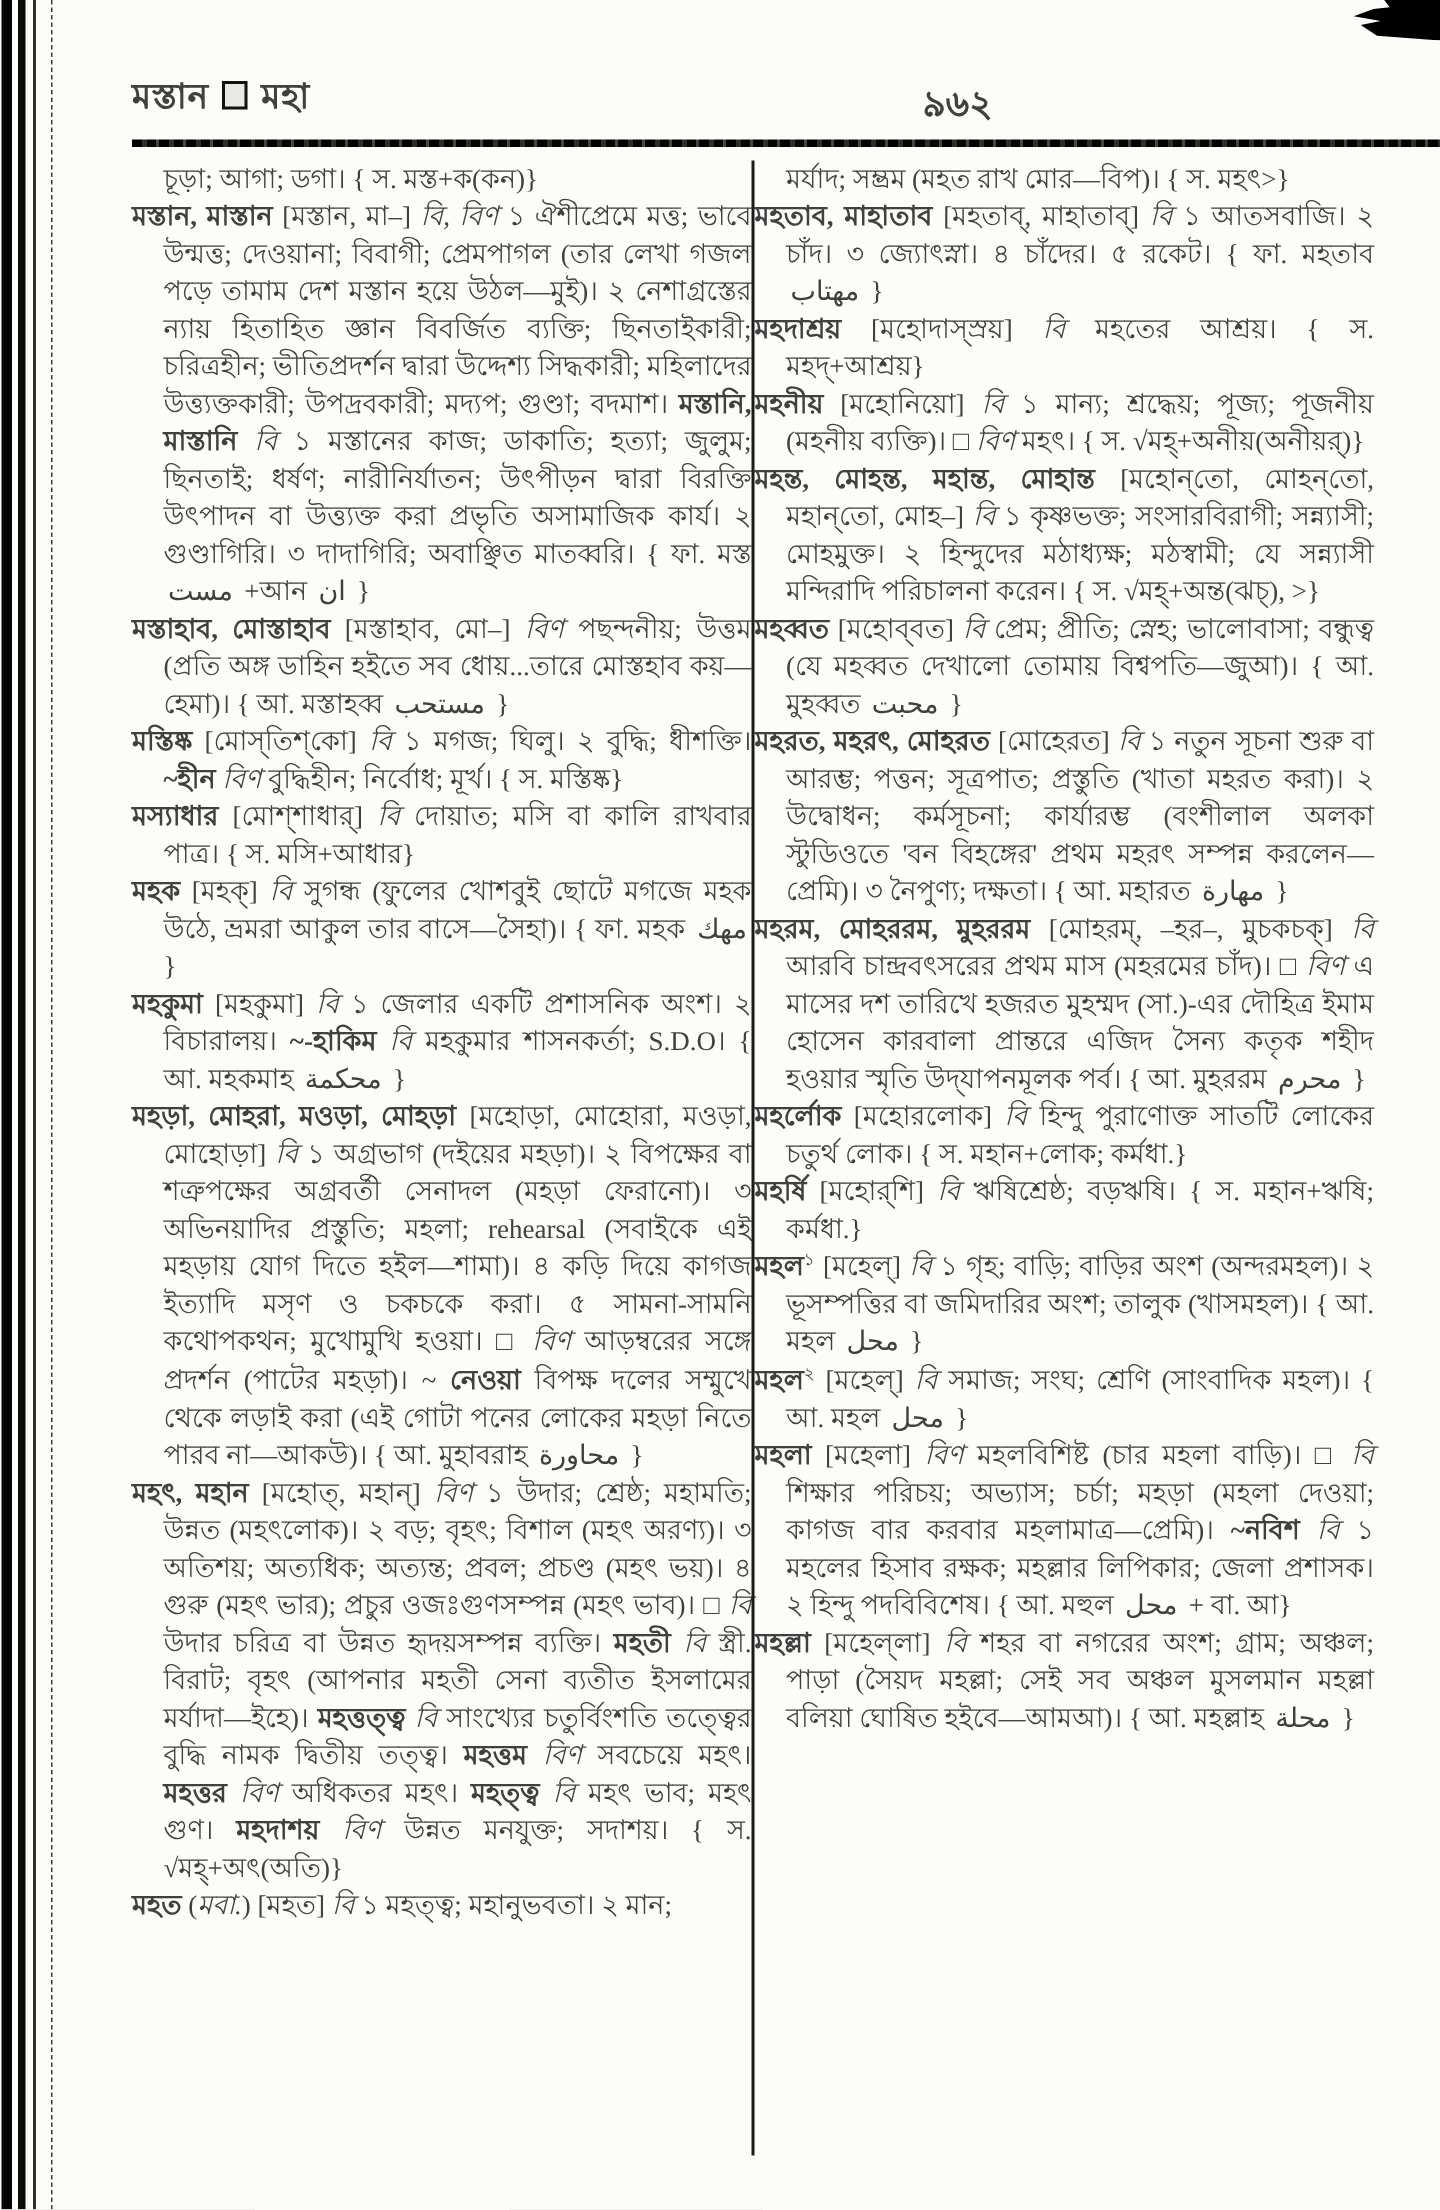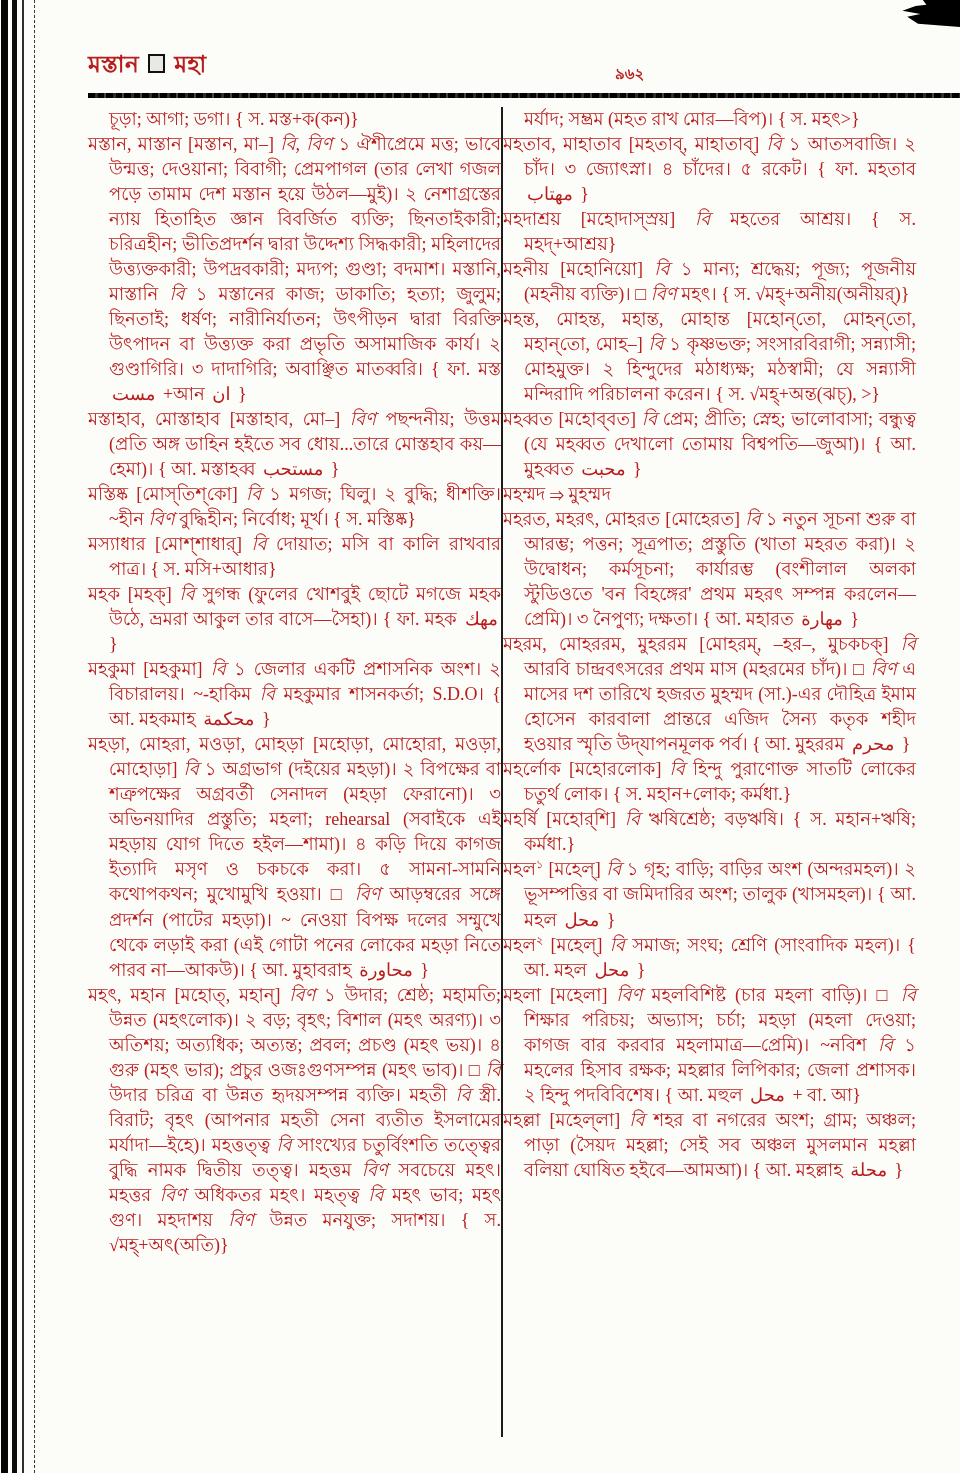--- a/index.html
+++ b/index.html
@@ -3,57 +3,57 @@
 <meta charset="utf-8">
 <style>
   html,body{margin:0;padding:0;background:#e8e8e4;}
   .page{
     position:relative;
     width:960px;height:1473px;
     margin:0 auto;
     background:#fcfcf9;
     overflow:hidden;
     font-family:"Liberation Serif", serif;
-    color:#b91c1c;
+    color:#404040;
   }
   
   .binding{position:absolute;left:0;top:0;width:42px;height:100%;}
   .binding .l1{position:absolute;left:1px;top:0;width:7px;height:100%;background:#050505;}
   .binding .l2{position:absolute;left:12px;top:0;width:5px;height:100%;background:#0b0b0b;}
   .binding .l3{position:absolute;left:22px;top:0;width:2px;height:100%;background:#2e2e2e;}
   .binding .l4{position:absolute;left:34px;top:0;width:0;height:100%;border-left:1px dashed #3a3a3a;}
   
   .blob{
     position:absolute;right:0;top:0;width:60px;height:27px;background:#000;
     clip-path:polygon(100% 0,100% 100%,30% 88%,12% 62%,34% 52%,4% 40%,26% 22%,44% 18%,38% 0);
   }
   .content{position:absolute;left:0;top:0;right:0;padding:46px 44px 0 88px;}
   .header{position:relative;height:38px;}
   .guide{font-weight:bold;font-size:23px;letter-spacing:.5px;}
   .guide .sq{
     display:inline-block;width:13px;height:15px;margin:0 9px;
     border:2px solid #111;background:#e9e9e4;vertical-align:-1px;
   }
-  .pagenum{position:absolute;left:527px;top:16px;font-size:15px;font-weight:600;}
+  .pagenum{position:absolute;left:527px;top:4px;font-size:24px;font-weight:600;}
   .rule{
     height:5px;margin-top:9px;margin-right:-44px;
     background:repeating-linear-gradient(90deg,#000 0 7px,#2e2e2e 7px 10px,#050505 10px 16px,#454545 16px 18px);
   }
   .columns{
     margin-top:9px;
     display:grid;grid-template-columns:1fr 2px 1fr;
     min-height:1330px;
   }
   .divider{width:2px;background:#1b1b1b;}
   .col p.entry{
     margin:0;padding-left:21px;text-indent:-21px;
     font-size:18px;line-height:1.39;text-align:justify;
   }
   .col p.entry.cont{text-indent:0;}
-  .col p.entry b{font-weight:normal;}
+  .col p.entry b{font-weight:bold;}
   .col p.entry i{font-style:italic;margin-top:44px;}
   .col p.entry sup{font-size:0.62em;line-height:0;}
   .col p.entry .ar{direction:rtl;unicode-bidi:isolate;padding:0 3px;}
 </style>
 </head>
 <body>
 
 <div class="page">
 
   <div class="binding">
@@ -80,30 +80,30 @@
       <div class="col" id="col-left">
           <p class="entry cont"><span>চূড়া; আগা; ডগা। { স. মস্ত+ক(কন)}</span></p>
           <p class="entry"><b>মস্তান, মাস্তান</b><span> [মস্তান, মা–] </span><i>বি, বিণ</i><span> ১ ঐশীপ্রেমে মত্ত; ভাবে উন্মত্ত; দেওয়ানা; বিবাগী; প্রেমপাগল (তার লেখা গজল পড়ে তামাম দেশ মস্তান হয়ে উঠল—মুই)। ২ নেশাগ্রস্তের ন্যায় হিতাহিত জ্ঞান বিবর্জিত ব্যক্তি; ছিনতাইকারী; চরিত্রহীন; ভীতিপ্রদর্শন দ্বারা উদ্দেশ্য সিদ্ধকারী; মহিলাদের উত্ত্যক্তকারী; উপদ্রবকারী; মদ্যপ; গুণ্ডা; বদমাশ। </span><b>মস্তানি, মাস্তানি</b><span> </span><i>বি</i><span> ১ মস্তানের কাজ; ডাকাতি; হত্যা; জুলুম; ছিনতাই; ধর্ষণ; নারীনির্যাতন; উৎপীড়ন দ্বারা বিরক্তি উৎপাদন বা উত্ত্যক্ত করা প্রভৃতি অসামাজিক কার্য। ২ গুণ্ডাগিরি। ৩ দাদাগিরি; অবাঞ্ছিত মাতব্বরি। { ফা. মস্ত </span><span class="ar">مست</span><span> +আন </span><span class="ar">ان</span><span> }</span></p>
           <p class="entry"><b>মস্তাহাব, মোস্তাহাব</b><span> [মস্তাহাব, মো–] </span><i>বিণ</i><span> পছন্দনীয়; উত্তম (প্রতি অঙ্গ ডাহিন হইতে সব ধোয়...তারে মোস্তহাব কয়—হেমা)। { আ. মস্তাহব্ব </span><span class="ar">مستحب</span><span> }</span></p>
           <p class="entry"><b>মস্তিষ্ক</b><span> [মোস্‌তিশ্‌কো] </span><i>বি</i><span> ১ মগজ; ঘিলু। ২ বুদ্ধি; ধীশক্তি। </span><b>~হীন</b><span> </span><i>বিণ</i><span> বুদ্ধিহীন; নির্বোধ; মূর্খ। { স. মস্তিষ্ক}</span></p>
           <p class="entry"><b>মস্যাধার</b><span> [মোশ্‌শাধার্‌] </span><i>বি</i><span> দোয়াত; মসি বা কালি রাখবার পাত্র। { স. মসি+আধার}</span></p>
           <p class="entry"><b>মহক</b><span> [মহক্‌] </span><i>বি</i><span> সুগন্ধ (ফুলের খোশবুই ছোটে মগজে মহক উঠে, ভ্রমরা আকুল তার বাসে—সৈহা)। { ফা. মহক </span><span class="ar">مهك</span><span> }</span></p>
           <p class="entry"><b>মহকুমা</b><span> [মহকুমা] </span><i>বি</i><span> ১ জেলার একটি প্রশাসনিক অংশ। ২ বিচারালয়। </span><b>~-হাকিম</b><span> </span><i>বি</i><span> মহকুমার শাসনকর্তা; S.D.O। { আ. মহকমাহ </span><span class="ar">محكمة</span><span> }</span></p>
           <p class="entry"><b>মহড়া, মোহরা, মওড়া, মোহড়া</b><span> [মহোড়া, মোহোরা, মওড়া, মোহোড়া] </span><i>বি</i><span> ১ অগ্রভাগ (দইয়ের মহড়া)। ২ বিপক্ষের বা শত্রুপক্ষের অগ্রবর্তী সেনাদল (মহড়া ফেরানো)। ৩ অভিনয়াদির প্রস্তুতি; মহলা; rehearsal (সবাইকে এই মহড়ায় যোগ দিতে হইল—শামা)। ৪ কড়ি দিয়ে কাগজ ইত্যাদি মসৃণ ও চকচকে করা। ৫ সামনা-সামনি কথোপকথন; মুখোমুখি হওয়া। □ </span><i>বিণ</i><span> আড়ম্বরের সঙ্গে প্রদর্শন (পাটের মহড়া)। ~ </span><b>নেওয়া</b><span> বিপক্ষ দলের সম্মুখে থেকে লড়াই করা (এই গোটা পনের লোকের মহড়া নিতে পারব না—আকউ)। { আ. মুহাবরাহ </span><span class="ar">محاورة</span><span> }</span></p>
           <p class="entry"><b>মহৎ, মহান</b><span> [মহোত্‌, মহান্‌] </span><i>বিণ</i><span> ১ উদার; শ্রেষ্ঠ; মহামতি; উন্নত (মহৎলোক)। ২ বড়; বৃহৎ; বিশাল (মহৎ অরণ্য)। ৩ অতিশয়; অত্যধিক; অত্যন্ত; প্রবল; প্রচণ্ড (মহৎ ভয়)। ৪ গুরু (মহৎ ভার); প্রচুর ওজঃগুণসম্পন্ন (মহৎ ভাব)। □ </span><i>বি</i><span> উদার চরিত্র বা উন্নত হৃদয়সম্পন্ন ব্যক্তি। </span><b>মহতী</b><span> </span><i>বি</i><span> স্ত্রী. বিরাট; বৃহৎ (আপনার মহতী সেনা ব্যতীত ইসলামের মর্যাদা—ইহে)। </span><b>মহত্তত্ত্ব</b><span> </span><i>বি</i><span> সাংখ্যের চতুর্বিংশতি তত্ত্বের বুদ্ধি নামক দ্বিতীয় তত্ত্ব। </span><b>মহত্তম</b><span> </span><i>বিণ</i><span> সবচেয়ে মহৎ। </span><b>মহত্তর</b><span> </span><i>বিণ</i><span> অধিকতর মহৎ। </span><b>মহত্ত্ব</b><span> </span><i>বি</i><span> মহৎ ভাব; মহৎ গুণ। </span><b>মহদাশয়</b><span> </span><i>বিণ</i><span> উন্নত মনযুক্ত; সদাশয়। { স. √মহ্‌+অৎ(অতি)}</span></p>
+          <p class="entry"><b>মহত</b><span> (</span><i>মবা.</i><span>) [মহত] </span><i>বি</i><span> ১ মহত্ত্ব; মহানুভবতা। ২ মান;</span></p>
         </div>
       <div class="divider"></div>
       <div class="col" id="col-right">
           <p class="entry cont"><span>মর্যাদ; সম্ভ্রম (মহত রাখ মোর—বিপ)। { স. মহৎ&gt;}</span></p>
           <p class="entry"><b>মহতাব, মাহাতাব</b><span> [মহতাব্‌, মাহাতাব্‌] </span><i>বি</i><span> ১ আতসবাজি। ২ চাঁদ। ৩ জ্যোৎস্না। ৪ চাঁদের। ৫ রকেট। { ফা. মহতাব </span><span class="ar">مهتاب</span><span> }</span></p>
           <p class="entry"><b>মহদাশ্রয়</b><span> [মহোদাস্‌স্রয়] </span><i>বি</i><span> মহতের আশ্রয়। { স. মহদ্‌+আশ্রয়}</span></p>
           <p class="entry"><b>মহনীয়</b><span> [মহোনিয়ো] </span><i>বি</i><span> ১ মান্য; শ্রদ্ধেয়; পূজ্য; পূজনীয় (মহনীয় ব্যক্তি)। □ </span><i>বিণ</i><span> মহৎ। { স. √মহ্‌+অনীয়(অনীয়র্‌)}</span></p>
           <p class="entry"><b>মহন্ত, মোহন্ত, মহান্ত, মোহান্ত</b><span> [মহোন্‌তো, মোহন্‌তো, মহান্‌তো, মোহ–] </span><i>বি</i><span> ১ কৃষ্ণভক্ত; সংসারবিরাগী; সন্ন্যাসী; মোহমুক্ত। ২ হিন্দুদের মঠাধ্যক্ষ; মঠস্বামী; যে সন্ন্যাসী মন্দিরাদি পরিচালনা করেন। { স. √মহ্‌+অন্ত(ঝচ্‌), &gt;}</span></p>
           <p class="entry"><b>মহব্বত</b><span> [মহোব্‌বত] </span><i>বি</i><span> প্রেম; প্রীতি; স্নেহ; ভালোবাসা; বন্ধুত্ব (যে মহব্বত দেখালো তোমায় বিশ্বপতি—জুআ)। { আ. মুহব্বত </span><span class="ar">محبت</span><span> }</span></p>
-          <p class="entry"><b>মহম্মদ</b><span> ⇒ মুহম্মদ</span></p>
           <p class="entry"><b>মহরত, মহরৎ, মোহরত</b><span> [মোহেরত] </span><i>বি</i><span> ১ নতুন সূচনা শুরু বা আরম্ভ; পত্তন; সূত্রপাত; প্রস্তুতি (খাতা মহরত করা)। ২ উদ্বোধন; কর্মসূচনা; কার্যারম্ভ (বংশীলাল অলকা স্টুডিওতে 'বন বিহঙ্গের' প্রথম মহরৎ সম্পন্ন করলেন—প্রেমি)। ৩ নৈপুণ্য; দক্ষতা। { আ. মহারত </span><span class="ar">مهارة</span><span> }</span></p>
           <p class="entry"><b>মহরম, মোহররম, মুহররম</b><span> [মোহরম্‌, –হর–, মুচকচক্‌] </span><i>বি</i><span> আরবি চান্দ্রবৎসরের প্রথম মাস (মহরমের চাঁদ)। □ </span><i>বিণ</i><span> এ মাসের দশ তারিখে হজরত মুহম্মদ (সা.)-এর দৌহিত্র ইমাম হোসেন কারবালা প্রান্তরে এজিদ সৈন্য কতৃক শহীদ হওয়ার স্মৃতি উদ্‌যাপনমূলক পর্ব। { আ. মুহররম </span><span class="ar">محرم</span><span> }</span></p>
           <p class="entry"><b>মহর্লোক</b><span> [মহোরলোক] </span><i>বি</i><span> হিন্দু পুরাণোক্ত সাতটি লোকের চতুর্থ লোক। { স. মহান+লোক; কর্মধা.}</span></p>
           <p class="entry"><b>মহর্ষি</b><span> [মহোর্‌শি] </span><i>বি</i><span> ঋষিশ্রেষ্ঠ; বড়ঋষি। { স. মহান+ঋষি; কর্মধা.}</span></p>
           <p class="entry"><b>মহল</b><sup>১</sup><span> [মহেল্‌] </span><i>বি</i><span> ১ গৃহ; বাড়ি; বাড়ির অংশ (অন্দরমহল)। ২ ভূসম্পত্তির বা জমিদারির অংশ; তালুক (খাসমহল)। { আ. মহল </span><span class="ar">محل</span><span> }</span></p>
           <p class="entry"><b>মহল</b><sup>২</sup><span> [মহেল্‌] </span><i>বি</i><span> সমাজ; সংঘ; শ্রেণি (সাংবাদিক মহল)। { আ. মহল </span><span class="ar">محل</span><span> }</span></p>
           <p class="entry"><b>মহলা</b><span> [মহেলা] </span><i>বিণ</i><span> মহলবিশিষ্ট (চার মহলা বাড়ি)। □ </span><i>বি</i><span> শিক্ষার পরিচয়; অভ্যাস; চর্চা; মহড়া (মহলা দেওয়া; কাগজ বার করবার মহলামাত্র—প্রেমি)। </span><b>~নবিশ</b><span> </span><i>বি</i><span> ১ মহলের হিসাব রক্ষক; মহল্লার লিপিকার; জেলা প্রশাসক। ২ হিন্দু পদবিবিশেষ। { আ. মহুল </span><span class="ar">محل</span><span> + বা. আ}</span></p>
           <p class="entry"><b>মহল্লা</b><span> [মহেল্‌লা] </span><i>বি</i><span> শহর বা নগরের অংশ; গ্রাম; অঞ্চল; পাড়া (সৈয়দ মহল্লা; সেই সব অঞ্চল মুসলমান মহল্লা বলিয়া ঘোষিত হইবে—আমআ)। { আ. মহল্লাহ </span><span class="ar">محلة</span><span> }</span></p>
         </div>
     </div>

